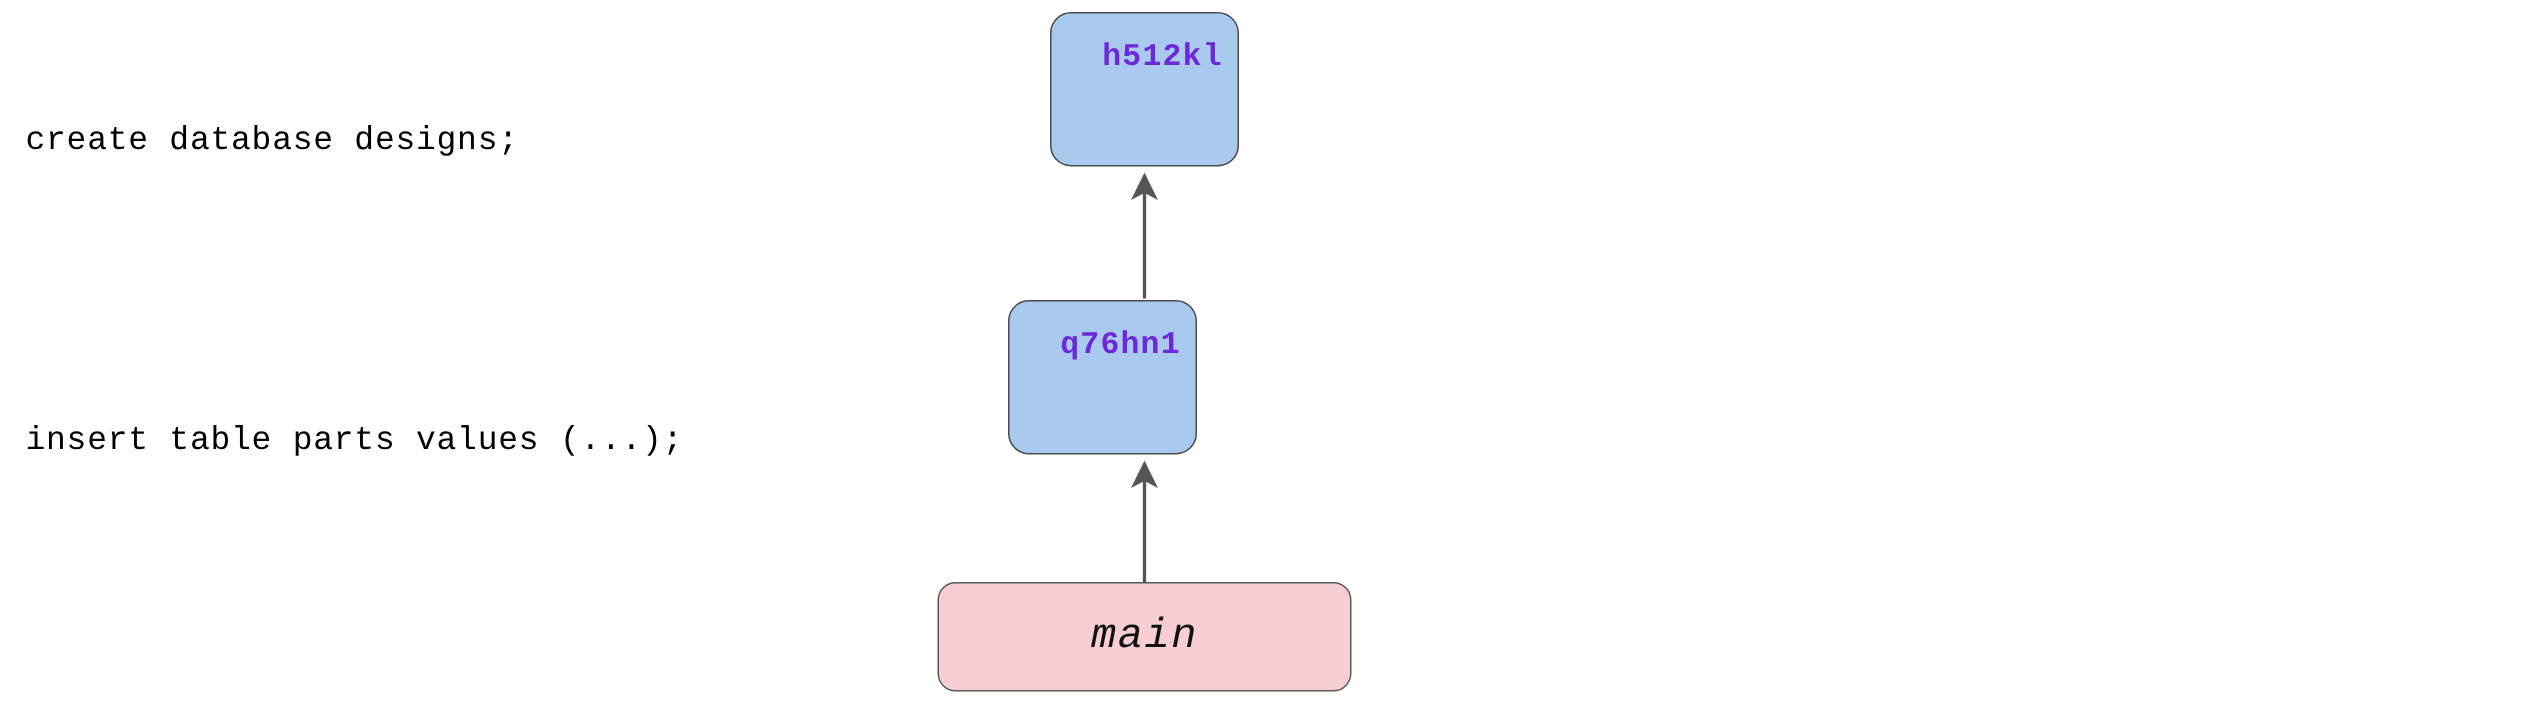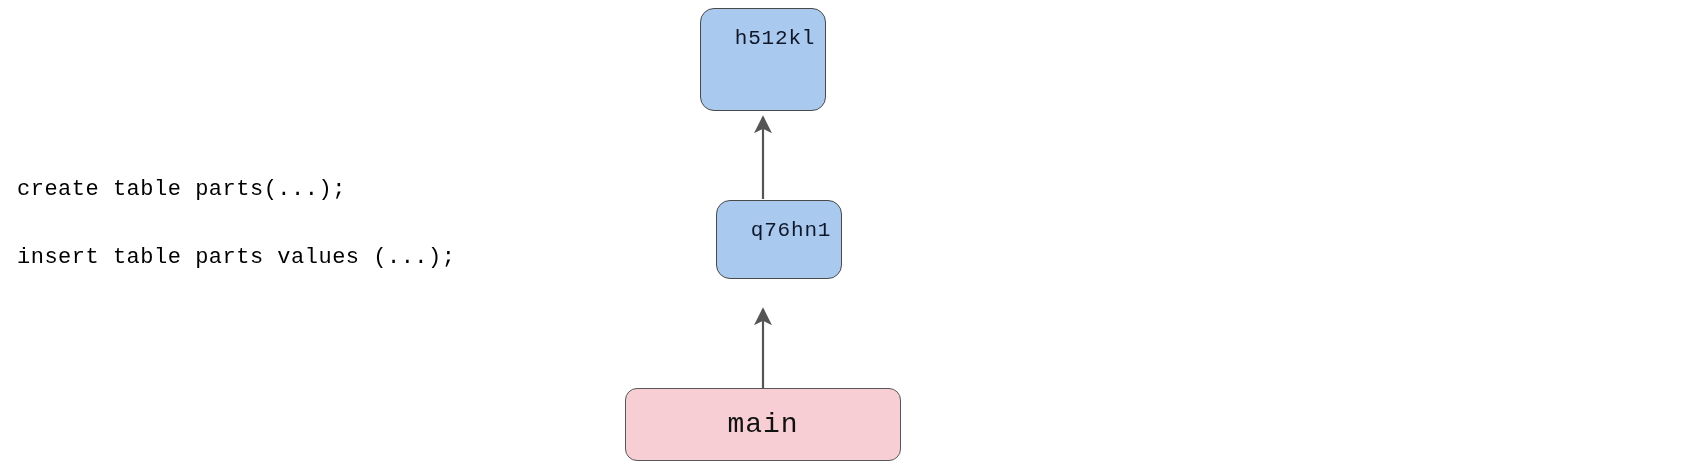--- a/index.html
+++ b/index.html
@@ -67,52 +67,55 @@
     font-family: "Liberation Mono", "DejaVu Sans Mono", monospace;
     white-space: pre;
   }
 
   .node.commit {
     background: #aac9ee;
     border-color: #4a4a4a;
   }
   .node.commit .node-label {
     font-size: 21px;
-    font-weight: normal;
-    color: #0f172a;
+    font-weight: bold;
+    color: #6d28d9;
     letter-spacing: 0.8px;
     margin-top: 18px;
     margin-left: 24px;
   }
 
   .node.branch {
     background: #f6ced3;
     border-color: #585858;
     align-items: center;
     border-radius: 12px;
+    font-style: italic;
   }
   .node.branch .node-label {
     font-size: 28px;
     color: #111111;
     letter-spacing: 1px;
   }
 
   
   #node-h512kl { left: 700px;  top: 8px;   width: 126px; height: 103px; }
-  #node-q76hn1 { left: 716px;  top: 200px; width: 126px; height: 79px; }
+  #node-q76hn1 { left: 672px;  top: 200px; width: 126px; height: 103px; }
   #node-main   { left: 625px;  top: 388px; width: 276px; height: 73px;  }
 </style>
 </head>
 <body>
 
 <div id="sql-panel">
 
+  <div class="sql-group" id="sql-group-1">
+    <div class="sql-line">create database designs;</div>
+  </div>
 
   <div class="sql-group" id="sql-group-2">
-    <div class="sql-line">create table parts(...);</div>
     <div class="sql-line">insert table parts values (...);</div>
     
   </div>
 
 </div>
 
 <div id="graph">
 
   <svg id="edges" viewBox="0 0 1696 468" xmlns="http://www.w3.org/2000/svg">
     <defs>

